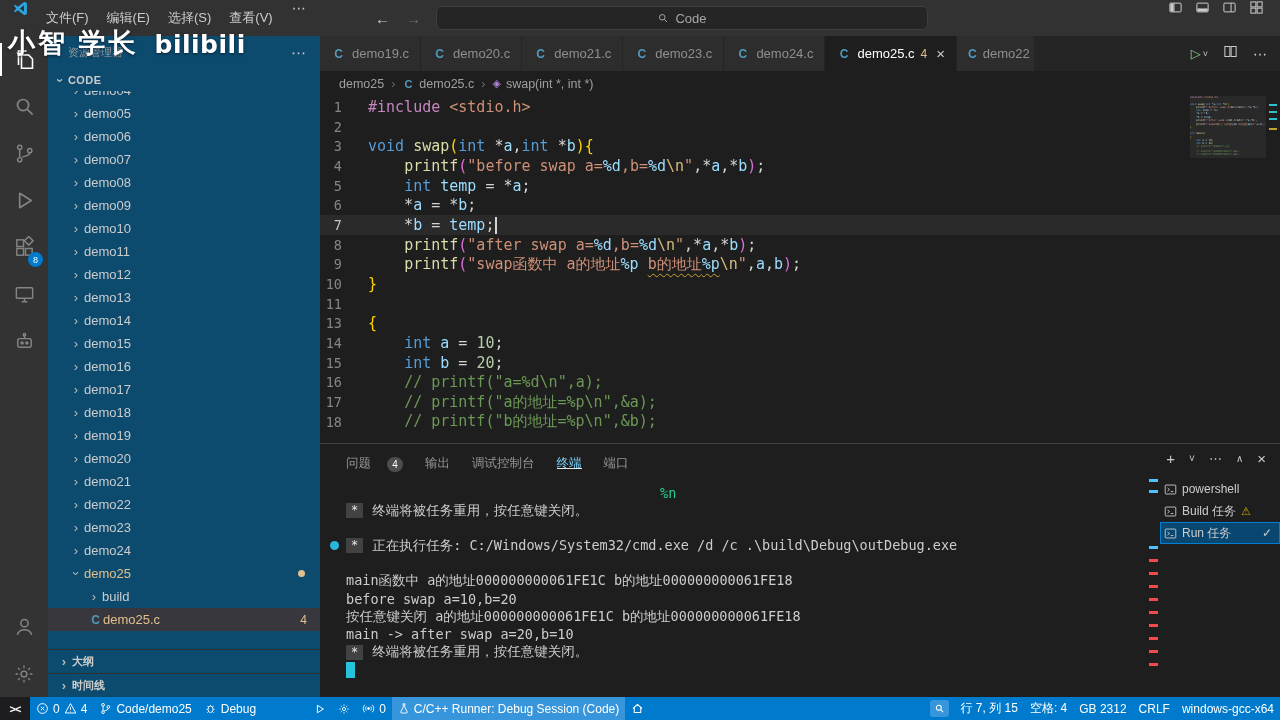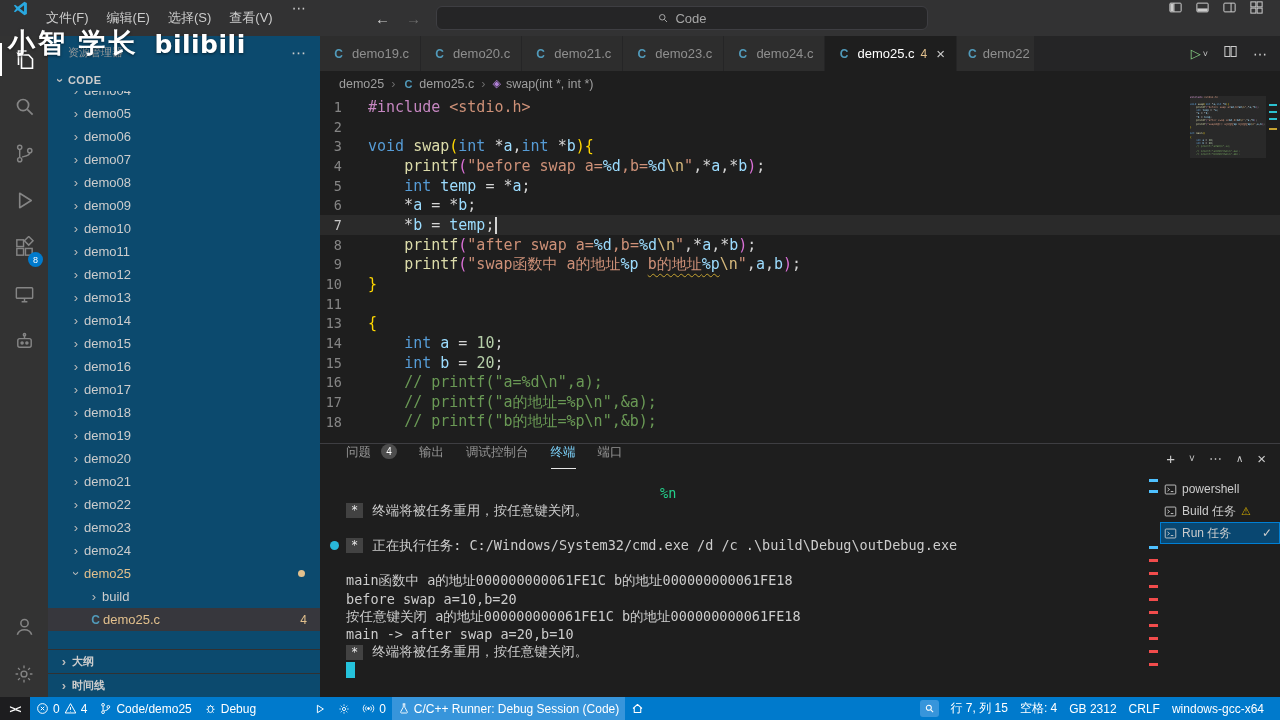--- a/index.html
+++ b/index.html
@@ -81,21 +81,21 @@
 
   .minimap{position:absolute;top:0;right:14px;width:76px;height:100%;overflow:hidden}
   .mm-vp{position:absolute;left:-2px;right:0;top:0;height:62px;background:rgba(255,255,255,.05)}
   .mm-line{height:3.3px;white-space:pre;font:2.6px "DejaVu Sans Mono",monospace;overflow:hidden}
   .ovr{position:absolute;right:2px;top:0;width:9px;height:100%}
   .ovr .mm-mark{position:absolute;left:0;width:8px;height:2px;background:#2bc1cf}
 
   
   .panel{height:254px;border-top:1px solid #3e3e42;display:flex;flex-direction:column;background:#1e1e1e}
   .panel-bar{height:28px;display:flex;align-items:center;padding-left:26px;flex-shrink:0}
-  .ptab{margin-right:22px;font-size:12.5px;color:#969696;height:100%;display:flex;align-items:flex-start;gap:10px;position:relative}
+  .ptab{margin-right:22px;font-size:12.5px;color:#969696;height:100%;display:flex;align-items:flex-end;gap:16px;position:relative}
   .ptab.active{color:#7dd3fc}
   .ptab.active::after{content:'';position:absolute;bottom:3px;left:0;right:0;height:1px;background:#e7e7e7}
   .pbadge{background:#4d4d4d;color:#ffffff;border-radius:8px;font-size:10px;min-width:16px;height:15px;display:flex;align-items:center;justify-content:center;padding:0 4px}
   .panel-actions{margin-left:auto;display:flex;gap:14px;color:#cccccc;padding-right:14px;font-size:13px;align-items:center}
   .panel-body{flex:1;display:flex;min-height:0}
   .term{flex:1;padding:12px 0 0 26px;overflow:hidden;min-width:0}
   .tl{height:17.7px;display:flex;align-items:center;font:13.5px "DejaVu Sans Mono",monospace;color:#cccccc;white-space:pre}
   .tstar{background:#424242;padding:0 5px;margin-right:9px;font-size:12px;line-height:15px;color:#e8e8e8;flex-shrink:0}
   .tdot{width:9px;height:9px;border-radius:50%;background:#29b8db;margin-right:7px;margin-left:-16px;flex-shrink:0}
   .ttext.green{color:#23d18b}
@@ -107,21 +107,21 @@
   .tasklist{width:120px;padding-top:6px;flex-shrink:0}
   .task{height:22px;display:flex;align-items:center;gap:5px;padding:0 4px;font-size:12px;color:#cccccc;white-space:nowrap}
   .task.selected{background:#094771;outline:1px solid #007fd4;outline-offset:-1px}
   .ticon{display:flex;flex-shrink:0}
   .twarn{color:#cca700;font-size:11px}
   .tcheck{margin-left:auto;padding-right:4px;font-size:12px}
 
   
   .statusbar{height:23px;background:#007acc;display:flex;align-items:center;color:#ffffff;font-size:12px}
   .sb-left{display:flex;height:100%;align-items:center}
-  .sb-right{margin-left:auto;display:flex;height:100%;align-items:center;padding-right:10px}
+  .sb-right{margin-left:auto;display:flex;height:100%;align-items:center;}
   .sb-item{display:flex;align-items:center;gap:4px;padding:0 6px;height:100%;white-space:nowrap}
   .sb-item.remote{background:#1d1d1f;width:30px;justify-content:center;font-weight:bold;font-size:11px;letter-spacing:-1px}
   .sb-item.hl{background:#3795db}
   .sb-item.gap{margin-left:46px}
   .sqbg{background:#3795db;border-radius:3px;display:flex;align-items:center;justify-content:center;width:19px;height:17px}
   .sb-ico{display:flex;align-items:center}
 
   
   .watermark{position:absolute;left:8px;top:25px;z-index:50;display:flex;align-items:flex-end;gap:16px;pointer-events:none}
   .wm-title{font-size:27px;font-weight:bold;color:#ffffff;letter-spacing:3px;text-shadow:0 1px 3px rgba(0,0,0,.55);line-height:1.1}

